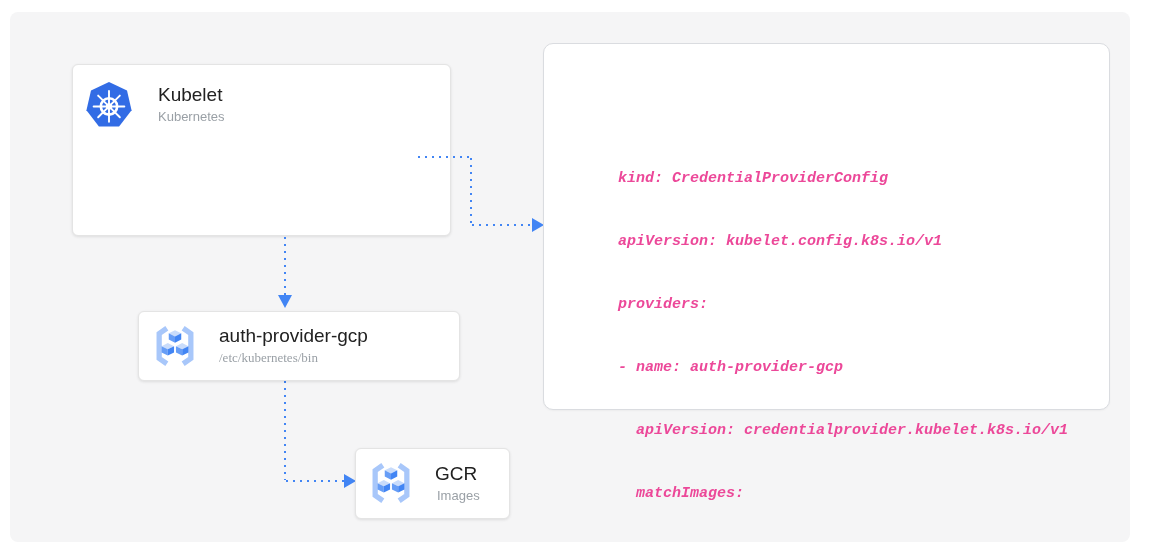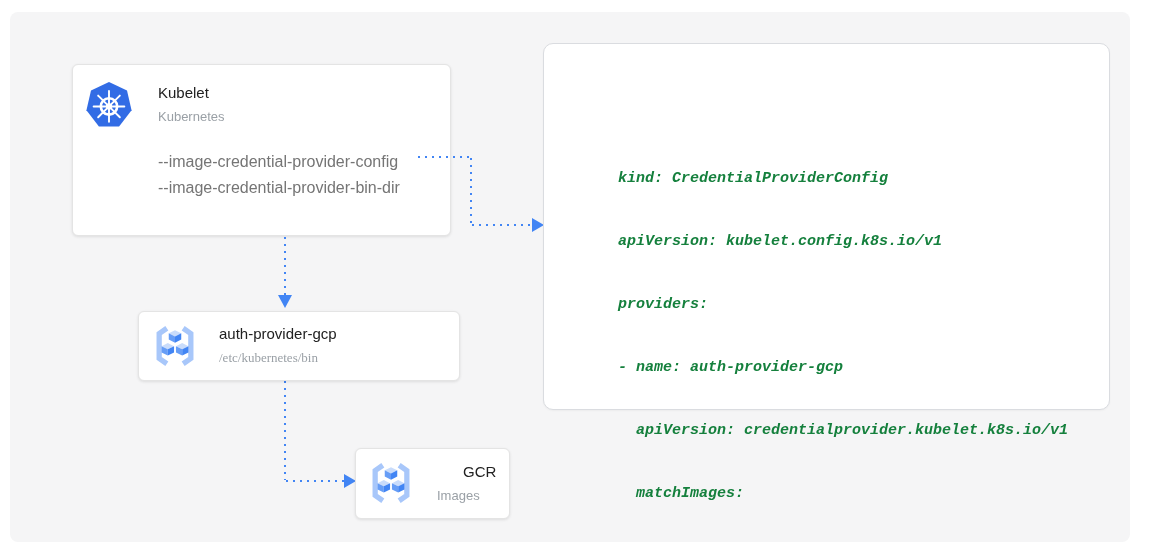--- a/index.html
+++ b/index.html
@@ -9,37 +9,37 @@
           background:#F5F5F6;border-radius:8px;}
   .node{position:absolute;background:#ffffff;border:1px solid #E4E4E4;border-radius:6px;
         box-shadow:0 1px 3px rgba(0,0,0,0.10);}
   .node-kubelet{left:72px;top:64px;width:377px;height:170px;}
   .node-auth{left:138px;top:311px;width:294px;height:68px;padding-left:26px;}
   .node-gcr{left:355px;top:448px;width:153px;height:69px;}
   .node .icon{position:absolute;display:block;}
   .node-kubelet .icon{left:12px;top:16px;width:48px;height:48px;}
   .node-auth .icon{left:12px;top:10px;width:48px;height:48px;}
   .node-gcr .icon{left:11px;top:10px;width:48px;height:48px;}
-  .title{position:absolute;font-size:15px;color:#212121;white-space:nowrap;}
+  .title{position:absolute;font-size:19px;color:#212121;white-space:nowrap;}
   .subtitle{position:absolute;font-size:13px;color:#9AA0A6;white-space:nowrap;}
   .node-kubelet .title{left:85px;top:19px;}
   .node-kubelet .subtitle{left:85px;top:44px;}
   .node-auth .title{left:80px;top:13px;}
   .node-auth .subtitle{left:80px;top:38px;font-family:Liberation Serif, serif;}
-  .node-gcr .title{left:79px;top:14px;margin-left:28px;}
+  .node-gcr .title{left:79px;top:14px;}
   .node-gcr .subtitle{left:81px;top:39px;}
   .flags{position:absolute;left:85px;top:84px;font-size:16px;color:#757575;line-height:26px;white-space:nowrap;}
   
   .code-panel{position:absolute;left:543px;top:43px;width:565px;height:365px;background:#ffffff;
               border:1px solid #DADCE0;border-radius:10px;box-shadow:0 1px 2px rgba(0,0,0,0.04);}
   .code-inner{position:absolute;left:74px;top:19px;font-family:"Liberation Mono",monospace;
               font-size:15px;line-height:21px;white-space:pre;}
   .code-header{color:#80868B;font-style:italic;}
   .code-spacer{height:21px;}
-  .code-line{color:#15803d;font-style:italic;font-weight:bold;}
+  .code-line{color:#ec4899;font-style:italic;font-weight:bold;}
   
   .dot-h{position:absolute;height:2px;
          background-image:repeating-linear-gradient(90deg,#4285F4 0,#4285F4 2px,transparent 2px,transparent 7px);}
   .dot-v{position:absolute;width:2px;
          background-image:repeating-linear-gradient(180deg,#4285F4 0,#4285F4 2px,transparent 2px,transparent 7px);}
   .arr-right{position:absolute;width:0;height:0;border-left:12px solid #4285F4;
              border-top:7px solid transparent;border-bottom:7px solid transparent;}
   .arr-down{position:absolute;width:0;height:0;border-top:13px solid #4285F4;
             border-left:7px solid transparent;border-right:7px solid transparent;}
 </style>
@@ -62,24 +62,20 @@
           <line x1="50" y1="53" x2="27.4" y2="30.4"></line>
           <line x1="50" y1="53" x2="50" y2="21"></line>
           <line x1="50" y1="53" x2="72.6" y2="30.4"></line>
         </g>
         <circle cx="50" cy="53" r="17" fill="none" stroke="#ffffff" stroke-width="5.5"></circle>
         <circle cx="50" cy="53" r="6.5" fill="#ffffff"></circle>
       </svg>
     </span>
     <div class="title">Kubelet</div>
     <div class="subtitle">Kubernetes</div>
-    <div class="flags">
-      <div>--image-credential-provider-config</div>
-      <div>--image-credential-provider-bin-dir</div>
-    </div>
   </div>
 
   <div class="dot-h" style="left:418px;top:156px;width:54px;"></div>
   <div class="dot-v" style="left:470px;top:158px;height:67px;"></div>
   <div class="dot-h" style="left:472px;top:224px;width:60px;"></div>
   <div class="arr-right" style="left:532px;top:218px;"></div>
 
   <div class="dot-v" style="left:284px;top:237px;height:58px;"></div>
   <div class="arr-down" style="left:278px;top:295px;"></div>
 

